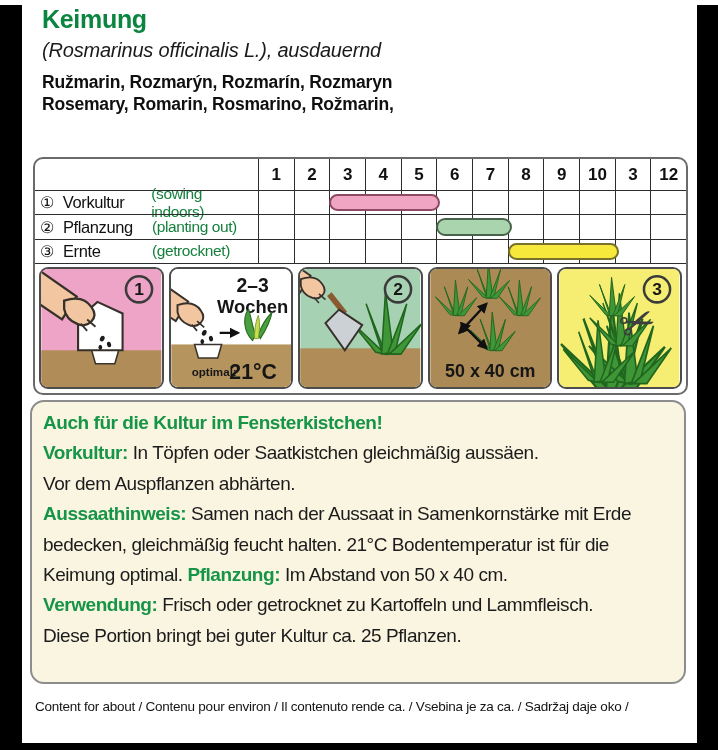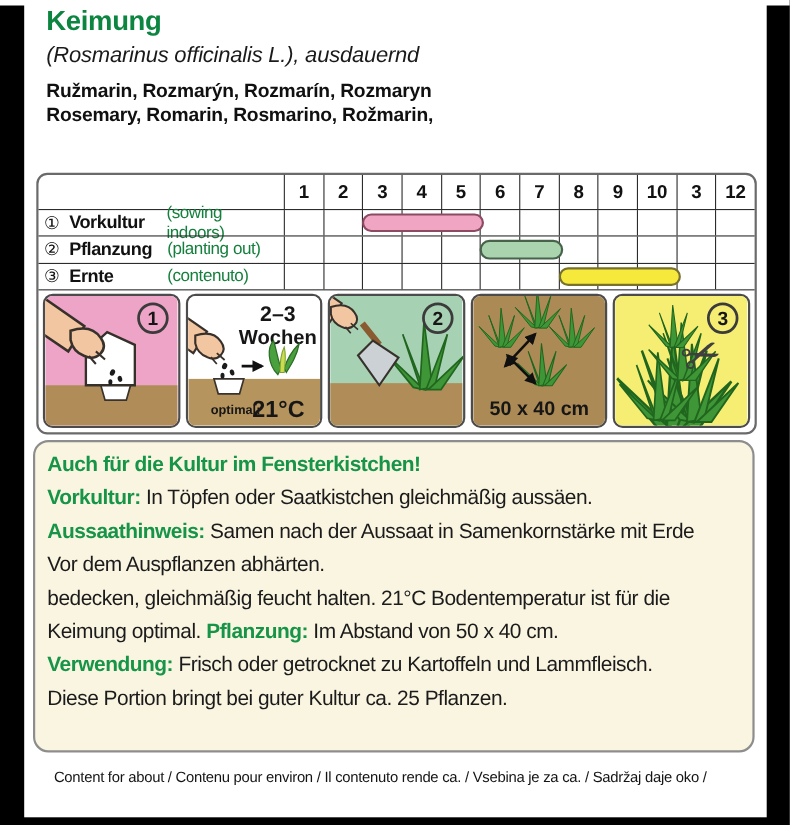--- a/index.html
+++ b/index.html
@@ -22,38 +22,38 @@
   .cal-box{position:absolute;left:11px;top:157px;width:651px;height:234px;
     border:2px solid #6a6a6a;border-radius:10px;background:#fff;}
   .cal-header{display:flex;height:31px;}
   .cal-corner{width:223px;}
   .mcell{flex:1;border-left:1.4px solid #2c2c2c;display:flex;align-items:center;justify-content:center;
     font-weight:bold;font-size:17px;color:#111;}
   .cal-rows{border-bottom:1.4px solid #2c2c2c;}
   .cal-row{display:flex;height:23.4px;border-top:1.4px solid #2c2c2c;position:relative;}
   .lab{width:223px;display:flex;align-items:center;padding-left:5px;box-sizing:border-box;}
   .lab .num{font-size:16px;width:23px;color:#111;}
-  .lab .nm{font-weight:bold;font-size:16.5px;width:89px;letter-spacing:-0.4px;color:#111;}
+  .lab .nm{font-weight:normal;font-size:16.5px;width:89px;letter-spacing:-0.4px;color:#111;}
   .lab .sub{font-size:15.5px;letter-spacing:-0.4px;color:#15803d;}
   .bar{position:absolute;top:2.8px;height:13.5px;border-radius:9px;border:2px solid;}
 
   .pictos{position:absolute;left:4px;right:4px;bottom:4px;height:122px;display:flex;gap:5px;}
   .panel{flex:1;border:2.2px solid #4c4c4c;border-radius:9px;overflow:hidden;position:relative;background:#fff;}
   .panel svg{display:block;width:100%;height:100%;}
   svg text{font-family:"Liberation Sans",sans-serif;}
   .svgb{font-weight:bold;fill:#161616;}
 
   
   .info-box{position:absolute;left:8px;top:400px;width:656px;height:284px;box-sizing:border-box;
     border:2px solid #8d8d8d;border-radius:14px;background:#faf5e1;padding:6px 11px;overflow:hidden;}
   .iline{font-size:19px;line-height:30.4px;letter-spacing:-0.45px;color:#1b1b1b;white-space:nowrap;}
   .iline .g{color:#169447;font-weight:bold;}
 
   
-  .footer{position:absolute;left:27px;top:696px;font-size:13.5px;line-height:21.5px;
+  .footer{position:absolute;left:13px;top:696px;font-size:13.5px;line-height:21.5px;
     letter-spacing:-0.25px;color:#141414;white-space:nowrap;}
 </style>
 </head>
 <body>
 
 <svg width="0" height="0" style="position:absolute" aria-hidden="true">
   <defs>
     <g id="grass" fill="#3f9636" stroke="#21661f" stroke-width="0.8">
       <path d="M0,2 L-18,-15 L-5,1 Z"></path>
       <path d="M0,2 L-10,-24 L-2,0 Z"></path>
@@ -145,21 +145,21 @@
           <div class="mcell"></div>
           <div class="mcell"></div>
           <div class="mcell"></div>
           <div class="mcell"></div>
           <div class="bar" style="left: calc(41.6667% + 130.083px); width: calc(16.6667% - 37.1667px); background: rgb(169, 212, 174); border-color: rgb(71, 99, 75);"></div>
         </div>
         <div class="cal-row">
           <div class="lab">
             <span class="num">③</span>
             <span class="nm">Ernte</span>
-            <span class="sub">(contenuto)</span>
+            <span class="sub">(getrocknet)</span>
           </div>
           <div class="mcell"></div>
           <div class="mcell"></div>
           <div class="mcell"></div>
           <div class="mcell"></div>
           <div class="mcell"></div>
           <div class="mcell"></div>
           <div class="mcell"></div>
           <div class="mcell"></div>
           <div class="mcell"></div>
@@ -252,22 +252,22 @@
           </g>
         </svg>
       </figure>
 
     </div>
   </section>
 
   <section class="info-box" id="info-lines">
       <div class="iline"><span class="g">Auch für die Kultur im Fensterkistchen!</span></div>
       <div class="iline"><span class="g">Vorkultur:</span><span> In Töpfen oder Saatkistchen gleichmäßig aussäen.</span></div>
+      <div class="iline"><span>Vor dem Auspflanzen abhärten.</span></div>
       <div class="iline"><span class="g">Aussaathinweis:</span><span> Samen nach der Aussaat in Samenkornstärke mit Erde</span></div>
-      <div class="iline"><span>Vor dem Auspflanzen abhärten.</span></div>
       <div class="iline"><span>bedecken, gleichmäßig feucht halten. 21°C Bodentemperatur ist für die</span></div>
       <div class="iline"><span>Keimung optimal. </span><span class="g">Pflanzung:</span><span> Im Abstand von 50 x 40 cm.</span></div>
       <div class="iline"><span class="g">Verwendung:</span><span> Frisch oder getrocknet zu Kartoffeln und Lammfleisch.</span></div>
       <div class="iline"><span>Diese Portion bringt bei guter Kultur ca. 25 Pflanzen.</span></div>
     </section>
 
   <footer class="footer">
     <div>Content for about / Contenu pour environ / Il contenuto rende ca. / Vsebina je za ca. / Sadržaj daje oko /</div>
   </footer>
 

